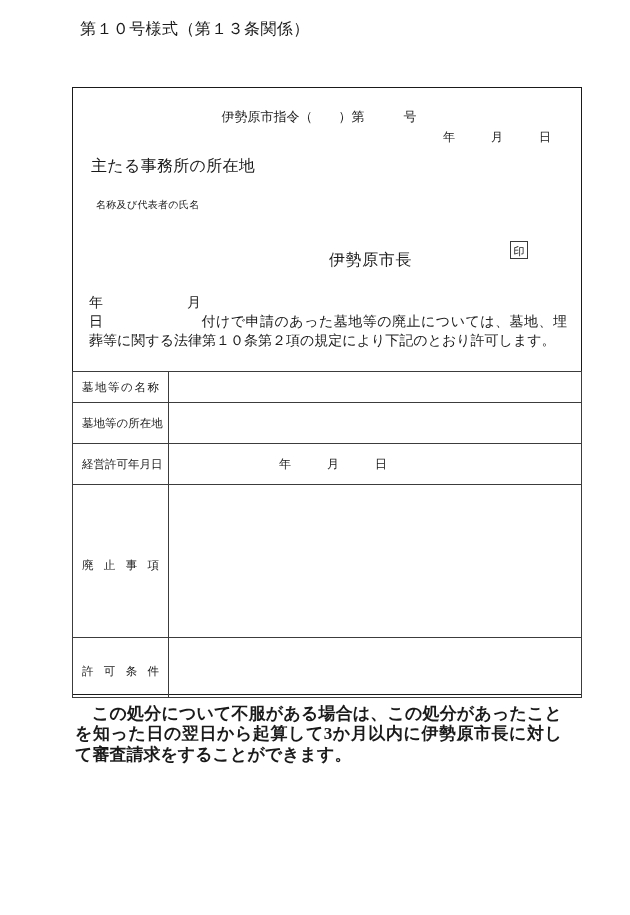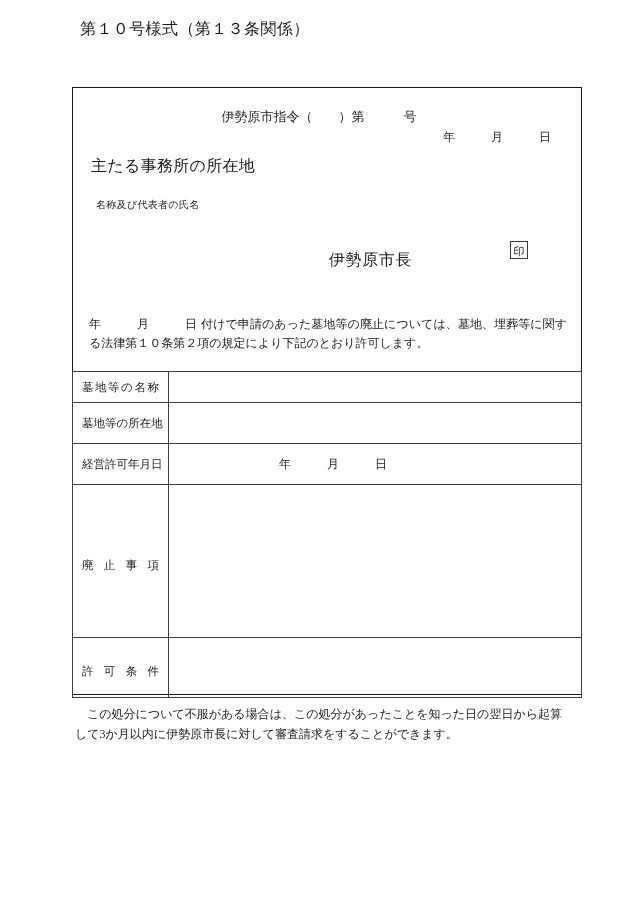--- a/index.html
+++ b/index.html
@@ -120,23 +120,23 @@
     font-size: 11px;
     line-height: 18px;
     text-align: center;
     box-sizing: border-box;
   }
 
   
   .statement {
     position: absolute;
     left: 16px;
-    top: 227px;
+    top: 205px;
     width: 478px;
-    font-size: 12px;
+    font-size: 14px;
     line-height: 19px;
     text-align: justify;
     text-justify: inter-ideograph;
   }
   .statement .indent-dates {
     display: inline-block;
     width: 112px;
   }
 
   
@@ -186,22 +186,23 @@
     font-size: 12px;
   }
   .cell-top-pad { padding-top: 8px; }
 
   
   .footer {
     position: absolute;
     left: 75px;
     top: 704px;
     width: 487px;
-    font-size: 12px;
+    font-size: 17px;
     line-height: 20.4px;
+    font-weight: bold;
   }
   .footer p {
     margin: 0;
     text-indent: 1em;
     text-align: justify;
     text-justify: inter-ideograph;
   }
 </style>
 </head>
 <body>

